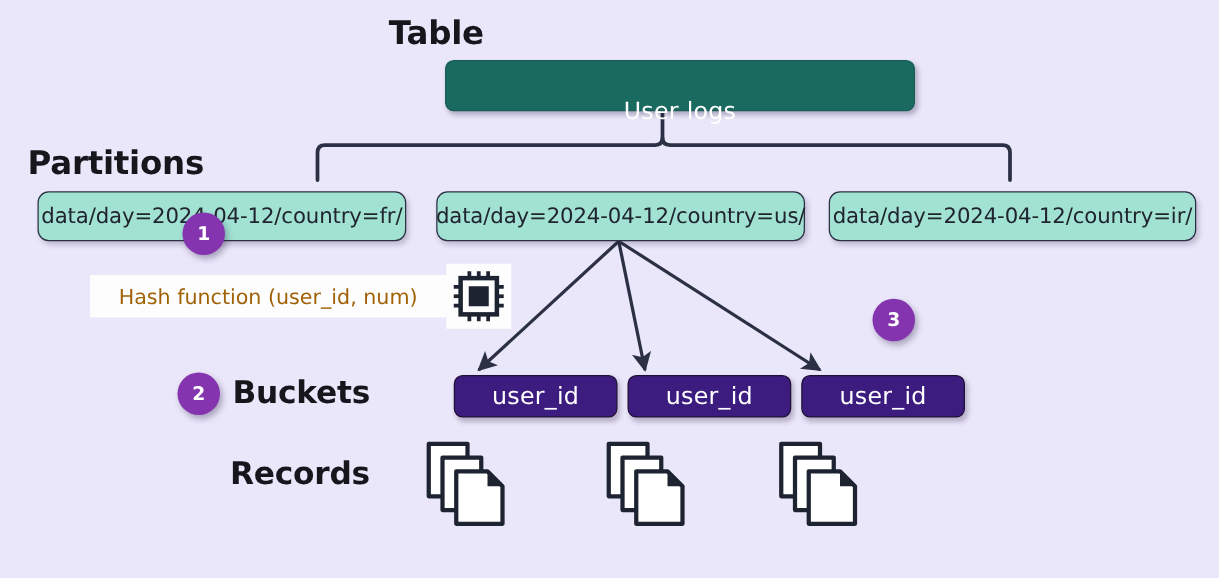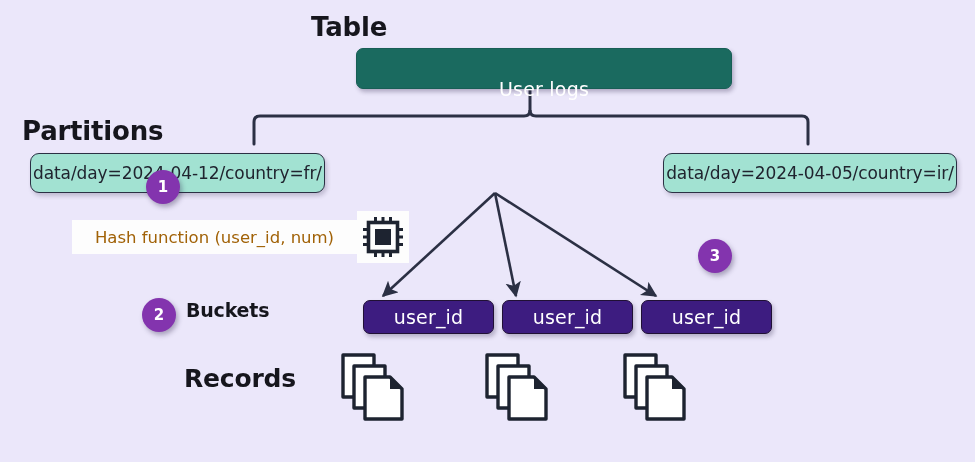--- a/index.html
+++ b/index.html
@@ -23,21 +23,21 @@
 
   
   .caption {
     color: #16161d;
     font-weight: 700;
     letter-spacing: -0.2px;
     white-space: nowrap;
   }
   #label-table    { left: 311px; top: 12px;  font-size: 26px; }
   #label-parts    { left: 22px;  top: 116px; font-size: 26px; }
-  #label-buckets  { left: 186px; top: 299px; font-size: 19px; }
+  #label-buckets  { left: 186px; top: 299px; font-size: 25px; }
   #label-records  { left: 184px; top: 364px; font-size: 25px; }
 
   
   #table-box {
     left: 356px; top: 48px;
     width: 374px; height: 39px;
     background: #1a6a5f;
     border-radius: 7px;
     border: 1px solid #185e55;
     box-shadow: 2px 3px 4px rgba(40,30,70,0.30);
@@ -160,22 +160,25 @@
   <div class="abs caption" id="label-buckets">Buckets</div>
   <div class="abs caption" id="label-records">Records</div>
 
   <div class="abs" id="table-box">
     <span>User logs</span>
   </div>
 
   <div class="abs partition" id="partition-0">
     <span>data/day=2024-04-12/country=fr/</span>
   </div>
+  <div class="abs partition" id="partition-1">
+    <span>data/day=2024-04-12/country=us/</span>
+  </div>
   <div class="abs partition" id="partition-2">
-    <span>data/day=2024-04-05/country=ir/</span>
+    <span>data/day=2024-04-12/country=ir/</span>
   </div>
 
   <div class="abs" id="hash-box">
     <span>Hash function (user_id, num)</span>
   </div>
   <div class="abs" id="chip-icon-wrap">
     <svg width="42" height="42" viewBox="0 0 42 42" xmlns="http://www.w3.org/2000/svg">
       <g fill="#1d2330">
 
         <rect x="12" y="1" width="3" height="6"></rect>

